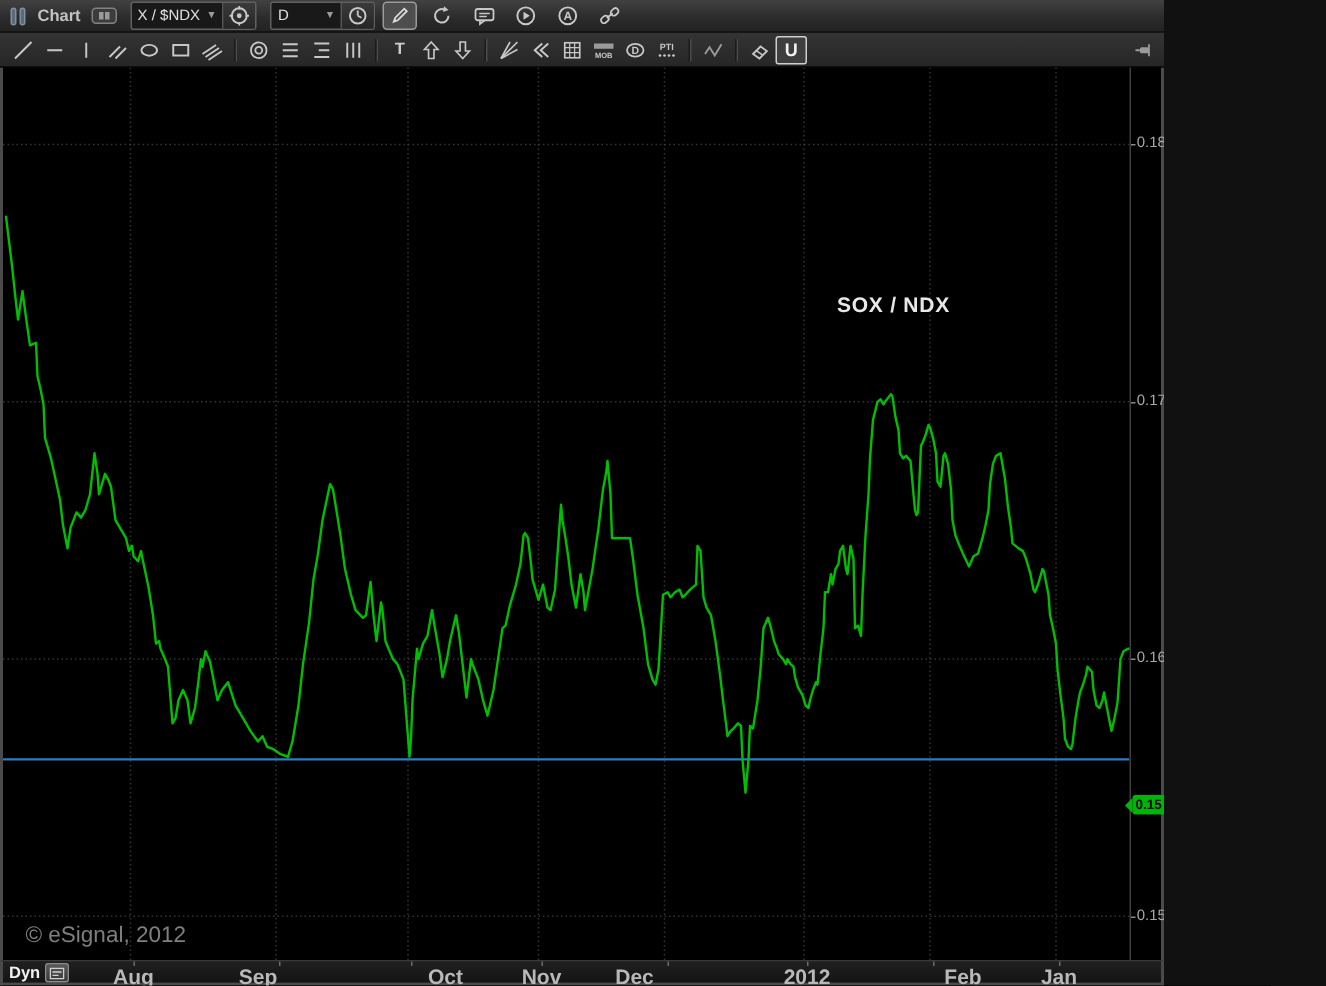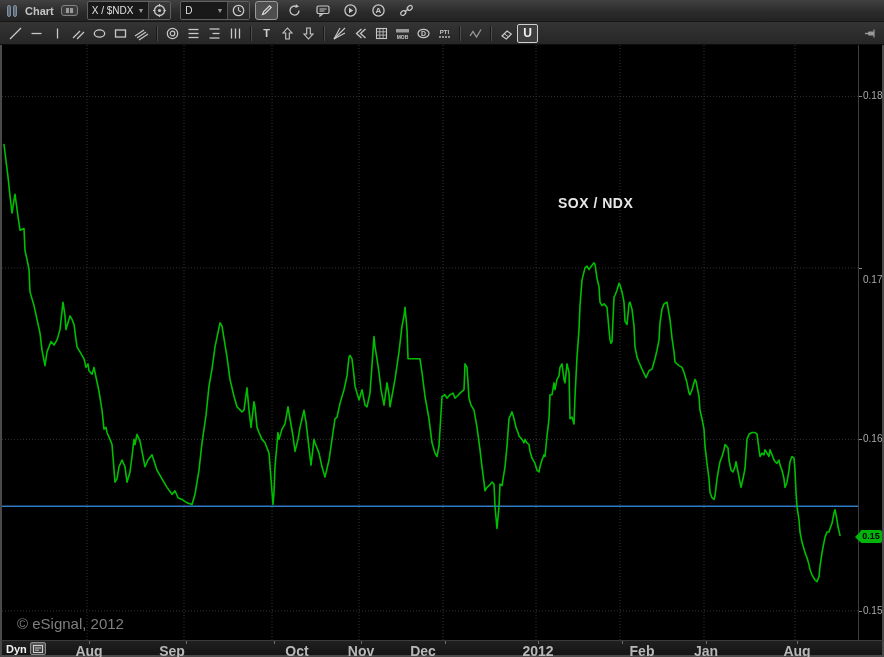--- a/index.html
+++ b/index.html
@@ -1,17 +1,17 @@
 <!DOCTYPE html>
 <html><head>
 <meta charset="utf-8">
 <style>
   * { box-sizing: border-box; margin: 0; padding: 0; }
   body { background:#111; font-family:"Liberation Sans", sans-serif; }
-  .window { width:884px; height:657px; background:#000; overflow:hidden; position:relative; }
+  .window { width:776px; height:657px; background:#000; overflow:hidden; position:relative; }
 
   
   .titlebar { height:22px; background:linear-gradient(#414141,#2a2a2a 60%,#232323);
     display:flex; align-items:center; padding:0 4px; gap:3px; border-bottom:1px solid #161616; }
   .win-handle { display:flex; gap:2px; margin:0 3px; }
   .win-handle span { width:4px; height:12px; background:linear-gradient(#76client8a9e,#55616e); background:#5a6878; border:1px solid #7e8fa0; border-radius:2px; }
   .app-title { color:#c3c3c3; font-weight:bold; font-size:11px; margin:0 4px 0 2px; }
   .badge { width:17px; height:11px; background:#3c3c3c; border:1px solid #828282; border-radius:3px;
     display:flex; align-items:center; justify-content:center; gap:1px; }
   .badge i { width:3px; height:5px; background:#9a9a9a; display:block; }
@@ -317,21 +317,21 @@
           <polyline points="2,99.5 6,132.0 8,150.9 10,168.0 13,149.2 16,171.5 18,185.2 22,183.5 23,205.8 25,214.3 27,224.6 28,246.9 32,260.6 35,274.4 38,288.1 40,305.2 43,320.6 45,306.9 47,301.8 49,296.6 52,300.1 55,294.9 58,284.6 61,257.2 63,270.9 64,284.6 66,277.8 68,270.9 70,274.4 72,279.5 75,301.8 78,306.9 82,313.8 84,322.4 86,318.9 87,325.8 90,329.2 92,322.4 93,327.5 97,346.4 100,365.2 102,384.1 104,382.4 105,387.5 108,394.4 110,399.5 113,437.2 115,433.8 117,421.8 120,415.0 123,421.8 125,437.2 128,427.0 130,411.5 132,394.4 133,399.5 135,389.2 138,396.1 140,406.4 143,421.8 146,415.0 150,409.8 155,425.2 160,433.8 165,442.4 170,449.3 173,445.8 176,452.7 180,454.4 185,457.8 190,459.5 193,449.3 197,425.2 200,397.8 204,370.4 207,341.2 210,324.1 213,301.8 218,277.8 220,281.2 225,312.1 228,334.4 232,351.5 235,361.8 240,366.9 242,365.2 245,342.9 247,365.2 249,382.4 252,356.7 253,361.8 255,382.4 257,387.5 260,394.4 263,397.8 267,408.1 269,433.8 271,459.5 272,447.5 273,421.8 276,387.5 277,394.4 280,384.1 283,378.9 286,361.8 288,373.8 291,391.0 293,406.4 296,394.4 298,382.4 302,365.2 304,377.2 306,394.4 309,420.1 312,394.4 313,397.8 317,408.1 320,421.8 323,432.1 327,415.0 330,394.4 333,373.8 335,372.1 338,358.4 342,344.7 345,330.9 347,312.1 348,310.4 350,313.8 352,330.9 353,341.2 355,348.1 357,354.9 360,344.7 363,360.1 365,361.8 368,348.1 372,291.5 373,301.8 375,313.8 377,327.5 379,344.7 382,360.1 385,337.8 387,349.8 388,361.8 393,334.4 397,306.9 400,281.2 402,270.9 403,262.3 405,284.6 406,313.8 410,313.8 415,313.8 418,313.8 420,327.5 423,351.5 427,373.8 430,397.8 433,408.1 435,411.5 437,401.2 440,351.5 443,349.8 445,353.2 448,349.8 451,348.1 453,353.2 455,351.5 458,348.1 462,344.7 463,318.9 465,322.4 467,353.2 469,360.1 472,365.2 475,382.4 478,404.7 480,421.8 482,437.2 483,445.8 485,442.4 487,440.7 490,437.2 492,439.0 493,461.3 495,483.5 497,461.3 498,439.0 500,440.7 503,421.8 505,401.2 507,373.8 510,366.9 512,373.8 514,382.4 516,387.5 517,391.0 520,394.4 522,397.8 523,394.4 525,397.8 527,399.5 528,406.4 530,413.2 532,416.7 533,418.4 535,425.2 537,427.0 538,421.8 540,415.0 542,409.8 543,411.5 545,391.0 547,373.8 548,349.8 550,349.8 552,337.8 553,344.7 555,334.4 557,330.9 558,322.4 560,318.9 562,334.4 563,337.8 565,318.9 567,327.5 568,373.8 570,372.1 572,378.9 573,351.5 575,312.1 577,284.6 578,260.6 580,234.9 583,222.9 585,221.2 587,224.6 588,222.9 592,217.8 593,219.5 595,233.2 597,241.8 598,257.2 600,260.6 602,258.9 605,262.3 607,284.6 608,294.9 609,298.4 610,296.6 612,252.1 613,250.3 615,245.2 617,238.3 618,240.1 620,246.9 622,257.2 623,276.1 625,279.5 627,258.9 628,257.2 630,264.1 632,281.2 633,301.8 635,312.1 637,317.2 640,324.1 644,332.7 647,325.8 650,324.1 653,313.8 655,305.2 657,294.9 658,277.8 660,264.1 662,258.9 665,257.2 668,274.4 670,293.2 672,306.9 673,317.2 675,318.9 677,320.6 680,322.4 682,327.5 685,337.8 687,348.1 688,349.8 690,344.7 693,334.4 694,336.1 697,351.5 698,365.2 700,373.8 702,384.1 703,401.2 705,418.4 707,433.8 708,447.5 710,452.7 712,454.4 713,451.0 715,433.8 717,421.8 718,416.7 720,411.5 722,404.7 723,399.5 726,403.0 727,415.0 729,425.2 731,427.0 733,421.8 734,416.7 736,427.0 737,432.1 739,442.4 741,433.8 743,423.5 745,394.4 747,389.2 750,387.5 753,387.5 755,389.2 757,404.7 758,411.5 760,408.1 762,409.8 763,404.7 765,408.1 767,411.5 768,404.7 770,409.8 772,415.0 773,416.7 775,418.4 777,415.0 778,420.1 780,425.2 782,433.8 783,442.4 785,437.2 787,425.2 788,416.7 790,411.5 792,413.2 793,425.2 794,447.5 795,461.3 797,475.0 798,487.0 800,497.3 802,504.1 803,507.6 805,512.7 807,519.6 808,524.7 810,529.8 812,533.3 813,535.0 815,536.7 817,531.6 818,521.3 820,507.6 822,497.3 823,492.1 825,487.0 827,487.0 828,483.5 830,478.4 832,468.1 833,464.7 834,469.8 835,475.0 836,481.8 838,490.4" fill="none" stroke="#00bf00" stroke-width="1.6" stroke-linejoin="round" stroke-linecap="round"></polyline>
         </svg>
       <div class="annotation">SOX / NDX</div>
       <div class="copyright">© eSignal, 2012</div>
     </div>
     <div class="y-axis" id="y-axis">
       <div class="price-tag" id="price-tag" style="top: 485px;"><span>0.15</span></div>
     <div class="ymark" style="top: 51px;"></div>
         <div class="ytick" style="top: 45px;">0.18</div>
         <div class="ymark" style="top: 223px;"></div>
-        <div class="ytick" style="top: 229px;">0.17</div>
+        <div class="ytick" style="top: 217px;">0.17</div>
         <div class="ymark" style="top: 394px;"></div>
         <div class="ytick" style="top: 388px;">0.16</div>
         <div class="ymark" style="top: 566px;"></div>
         <div class="ytick" style="top: 560px;">0.15</div>
       </div>
   </div>
 
   <div class="x-axis" id="x-labels">
     <div class="dyn">
       <span class="dyn-label">Dyn</span>

